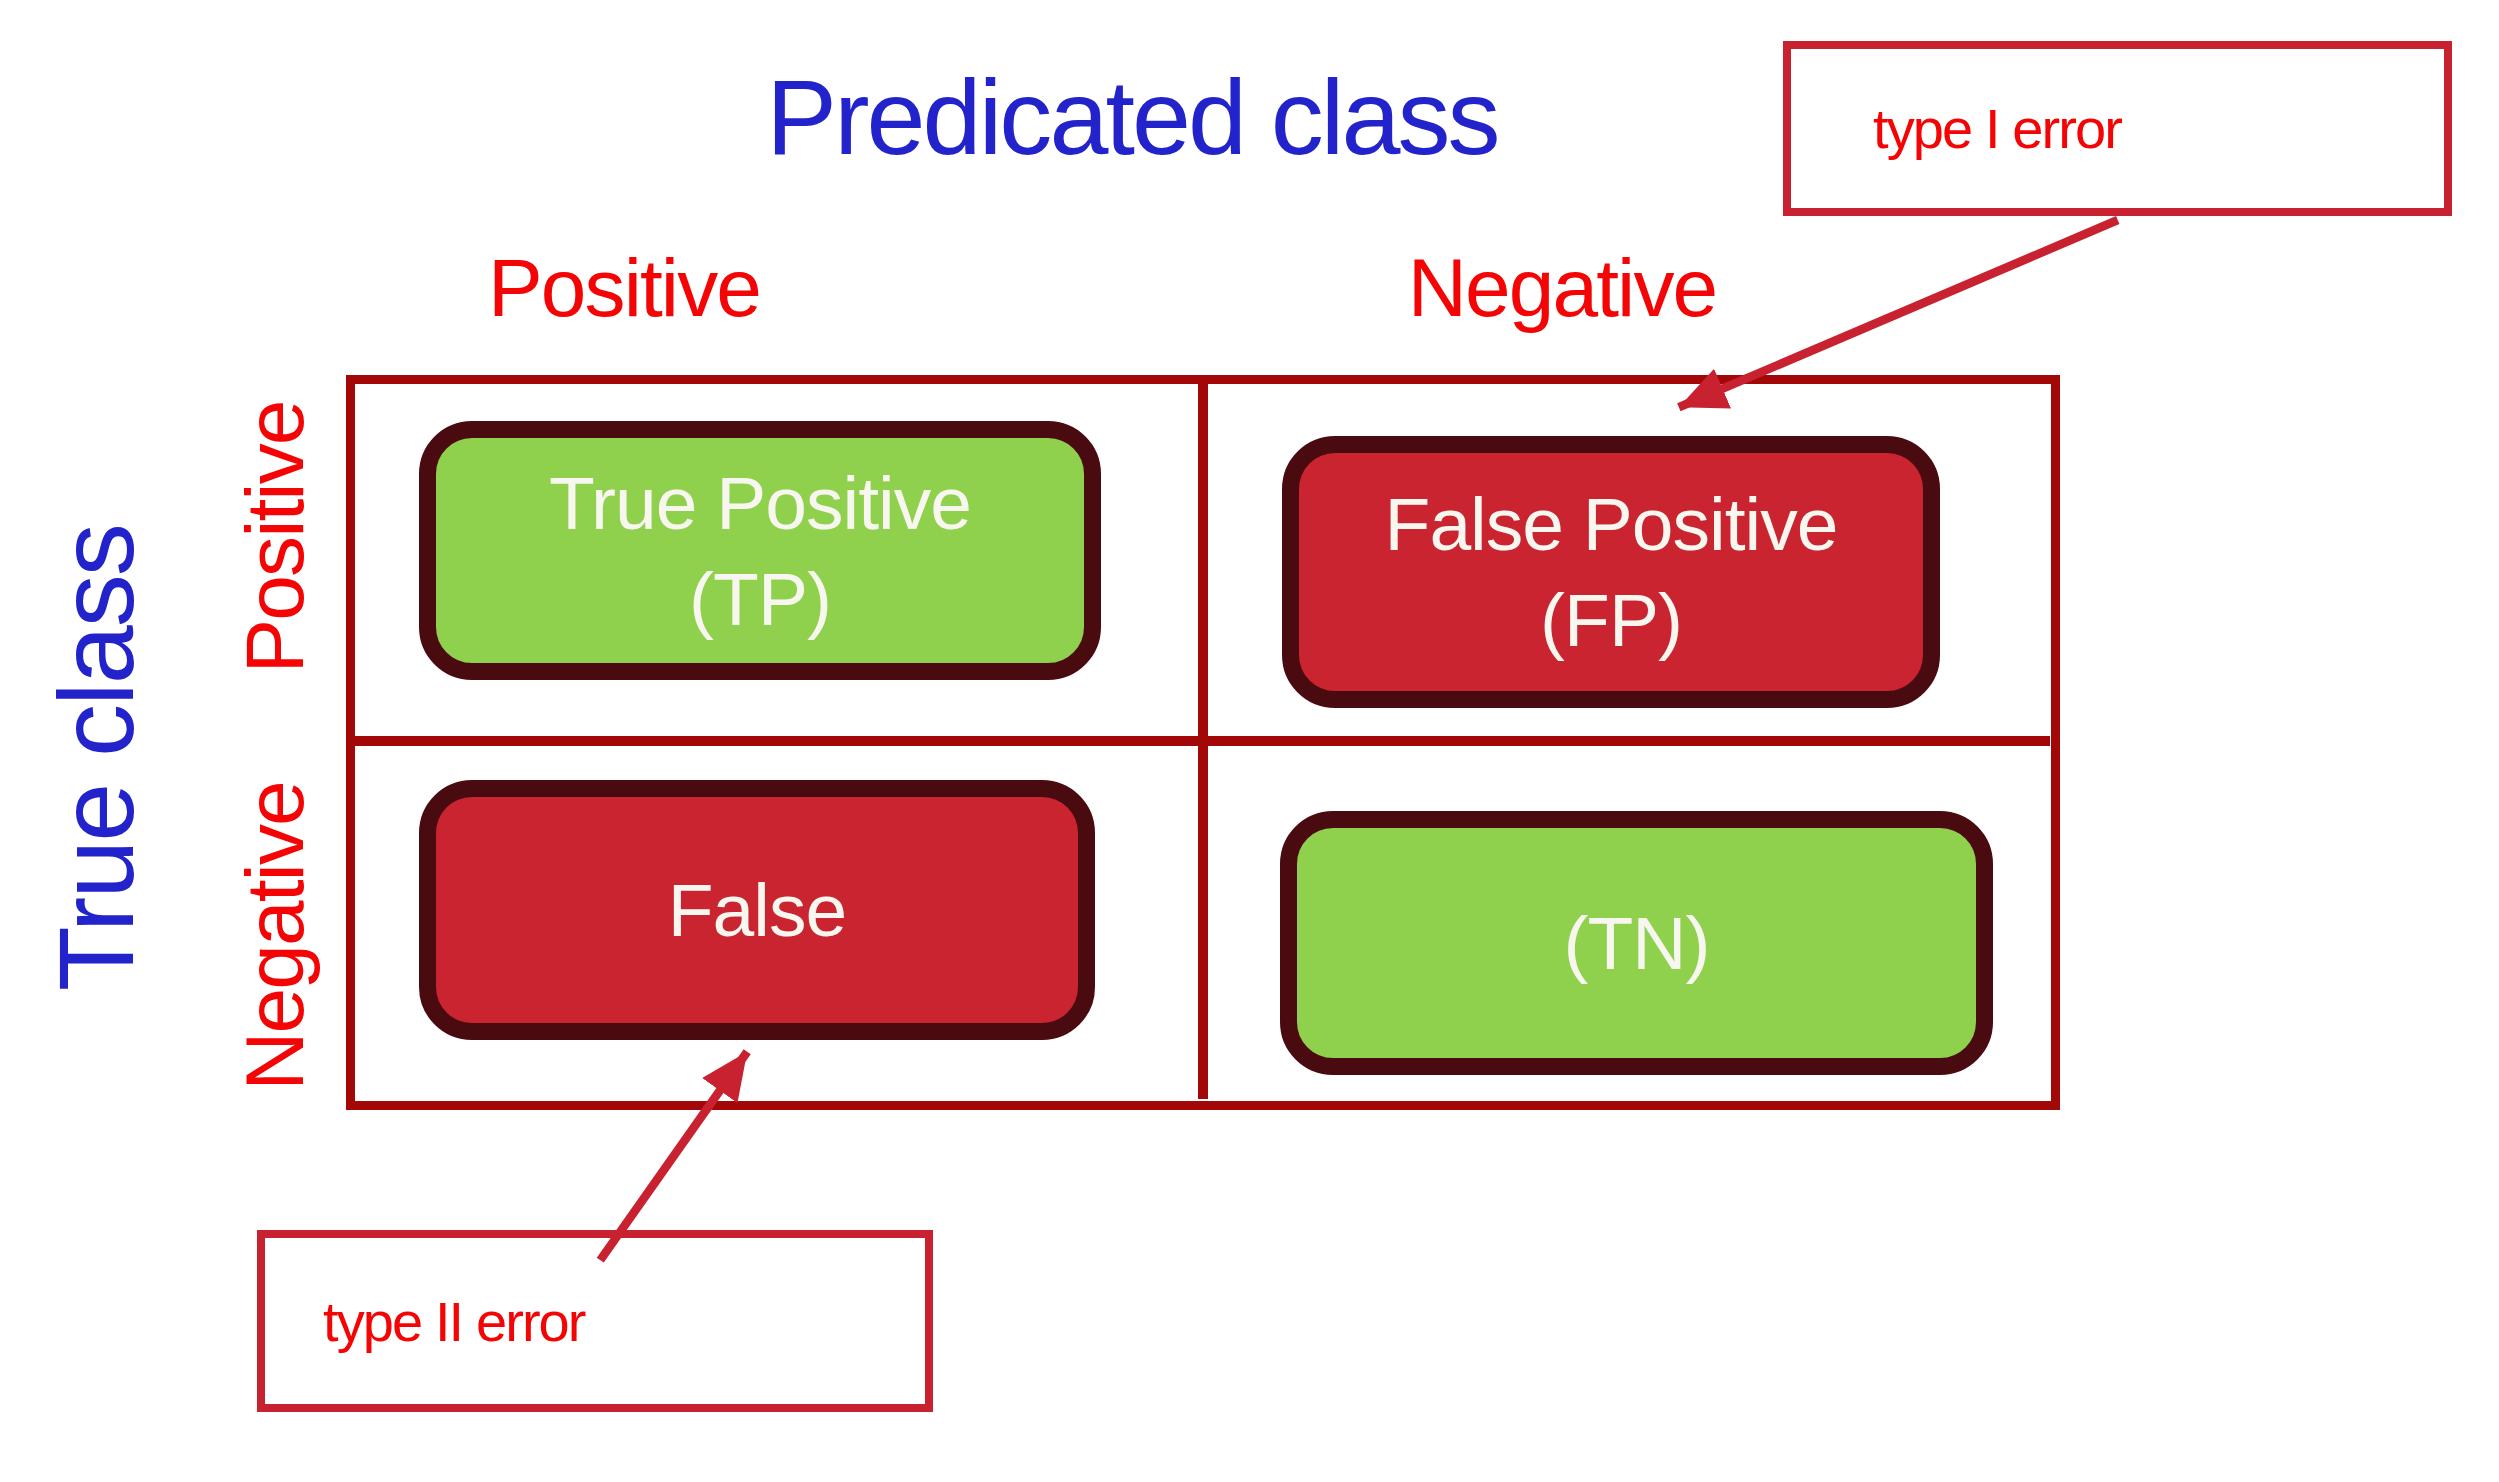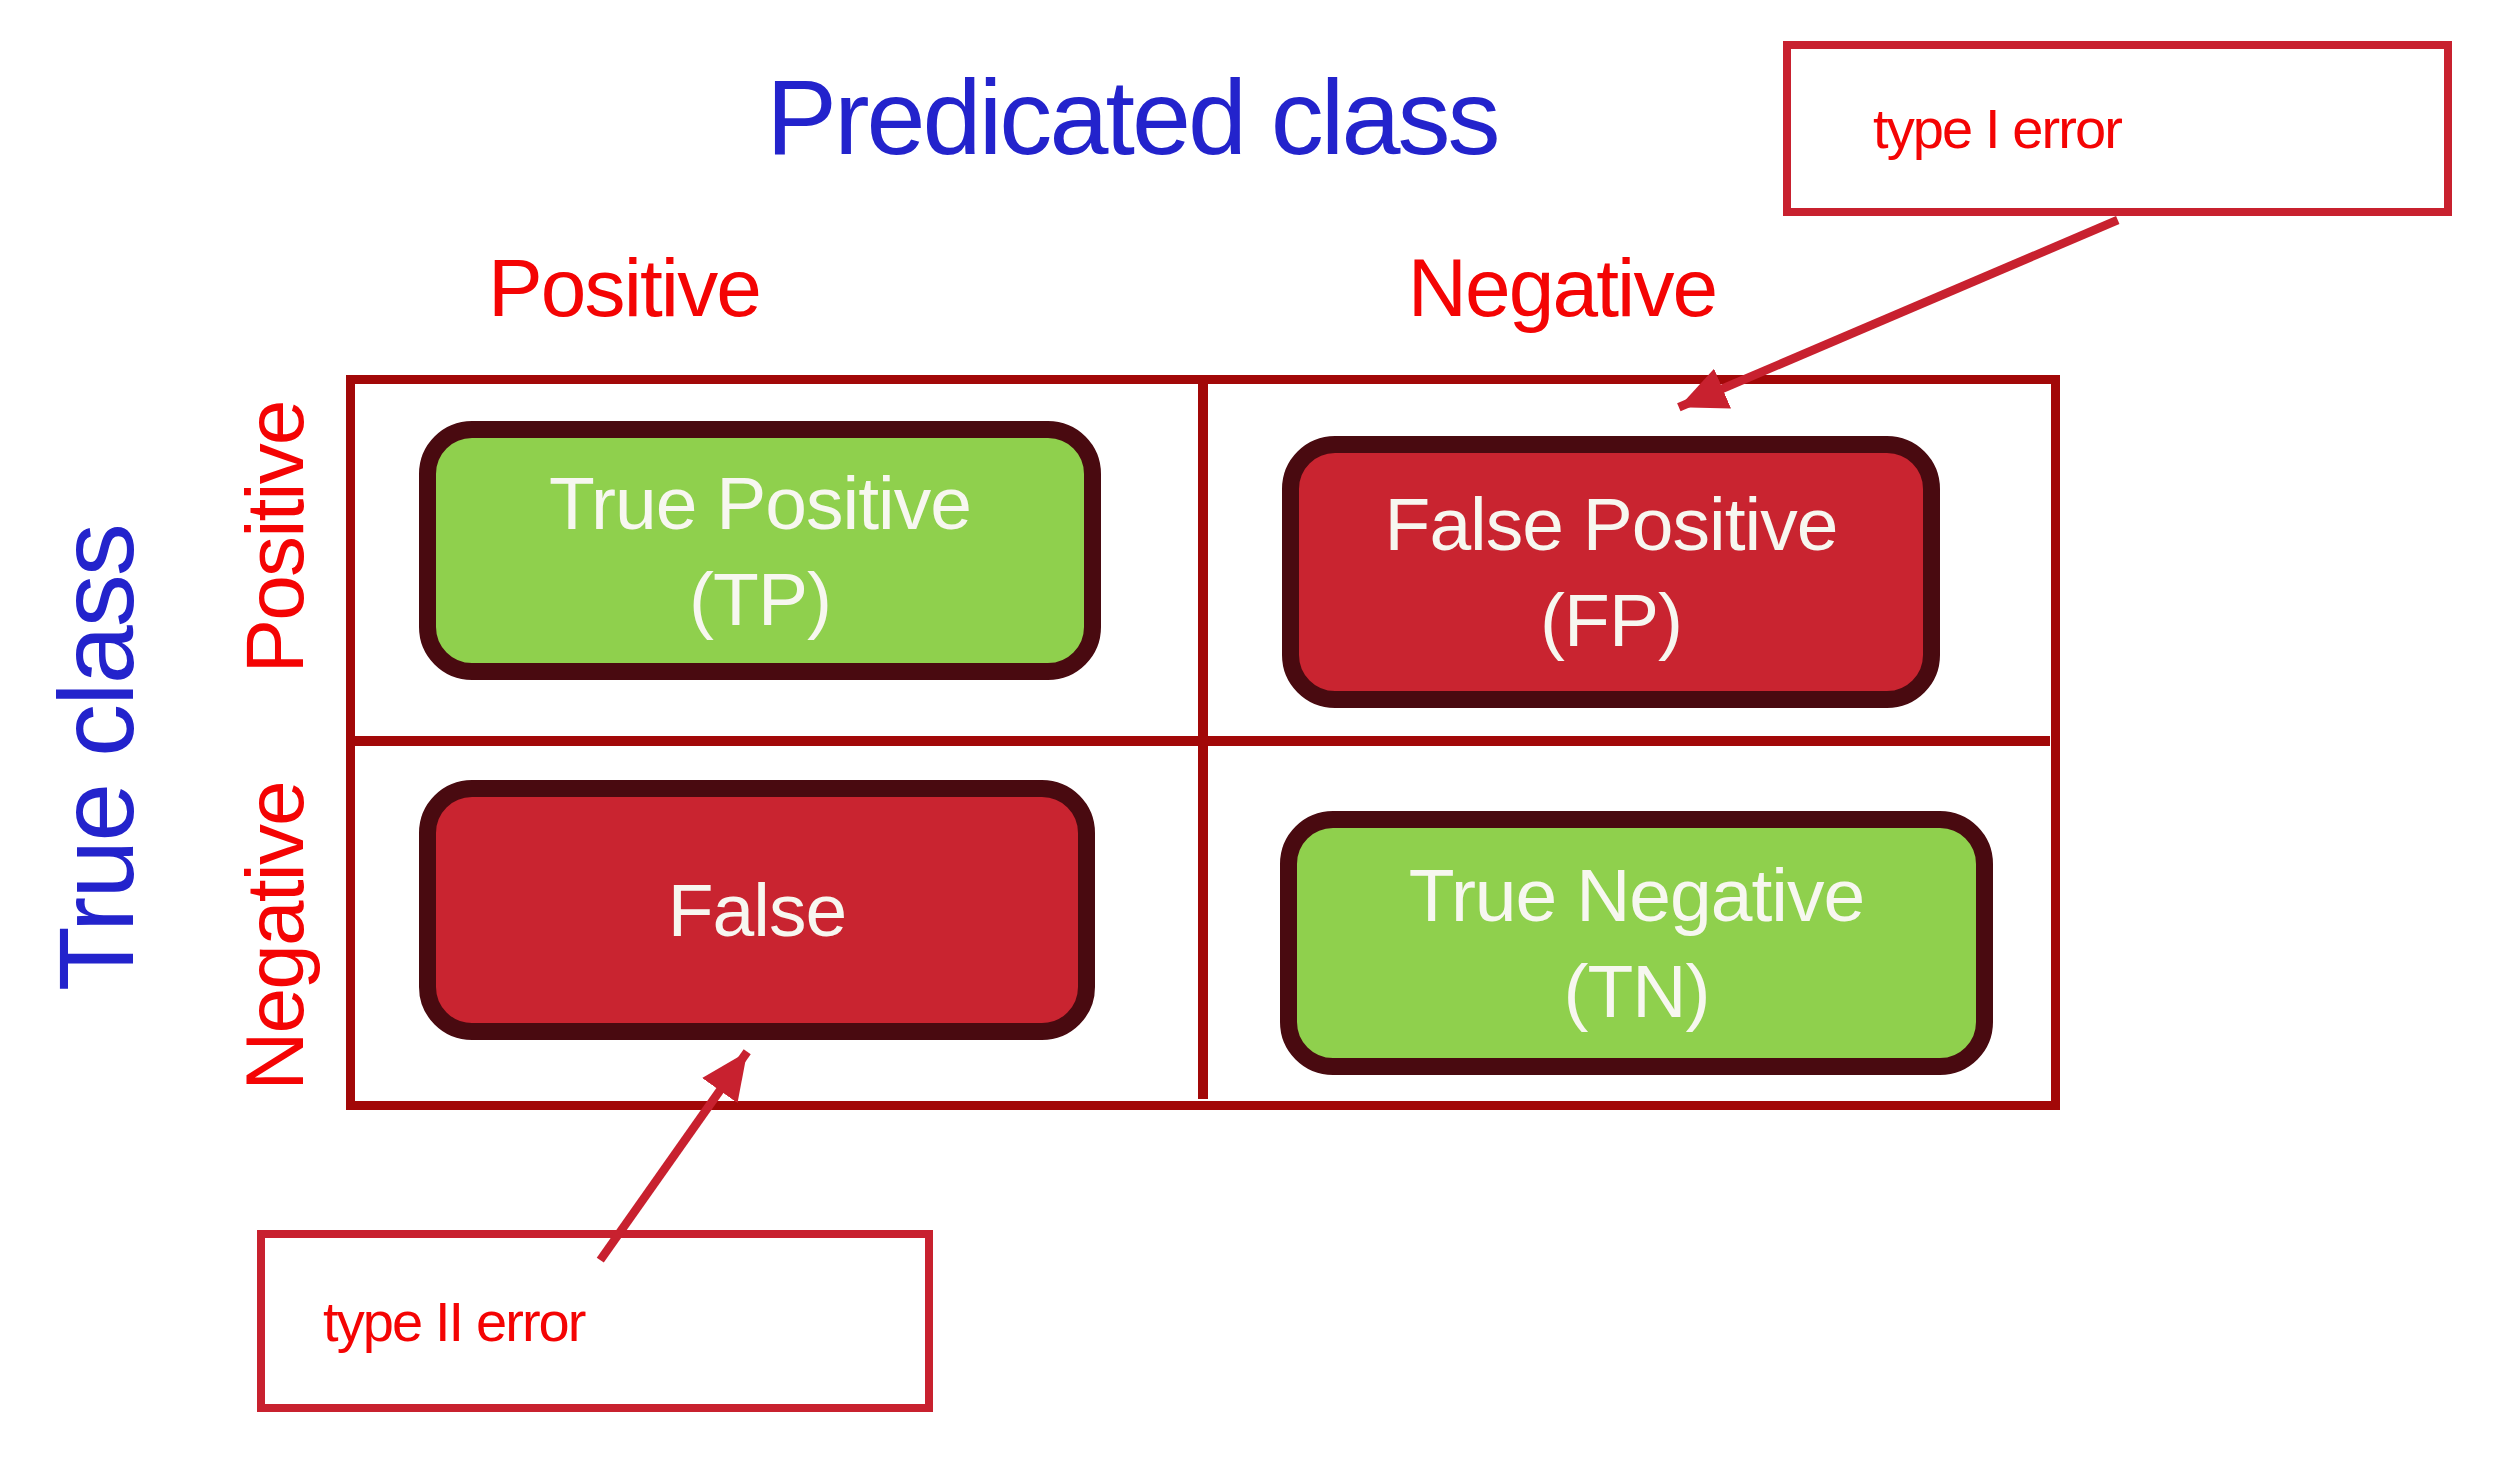--- a/index.html
+++ b/index.html
@@ -112,21 +112,20 @@
   <div class="cellbox red fp">
     <span>False Positive</span>
     <span>(FP)</span>
   </div>
 
   <div class="cellbox red fn">
     <span>False</span>
   </div>
 
   <div class="cellbox green tn">
-    <span>True Negative</span>
     <span>(TN)</span>
   </div>
 
   <div class="callout type1">
     <span>type I error</span>
   </div>
 
   <div class="callout type2">
     <span>type II error</span>
   </div>

